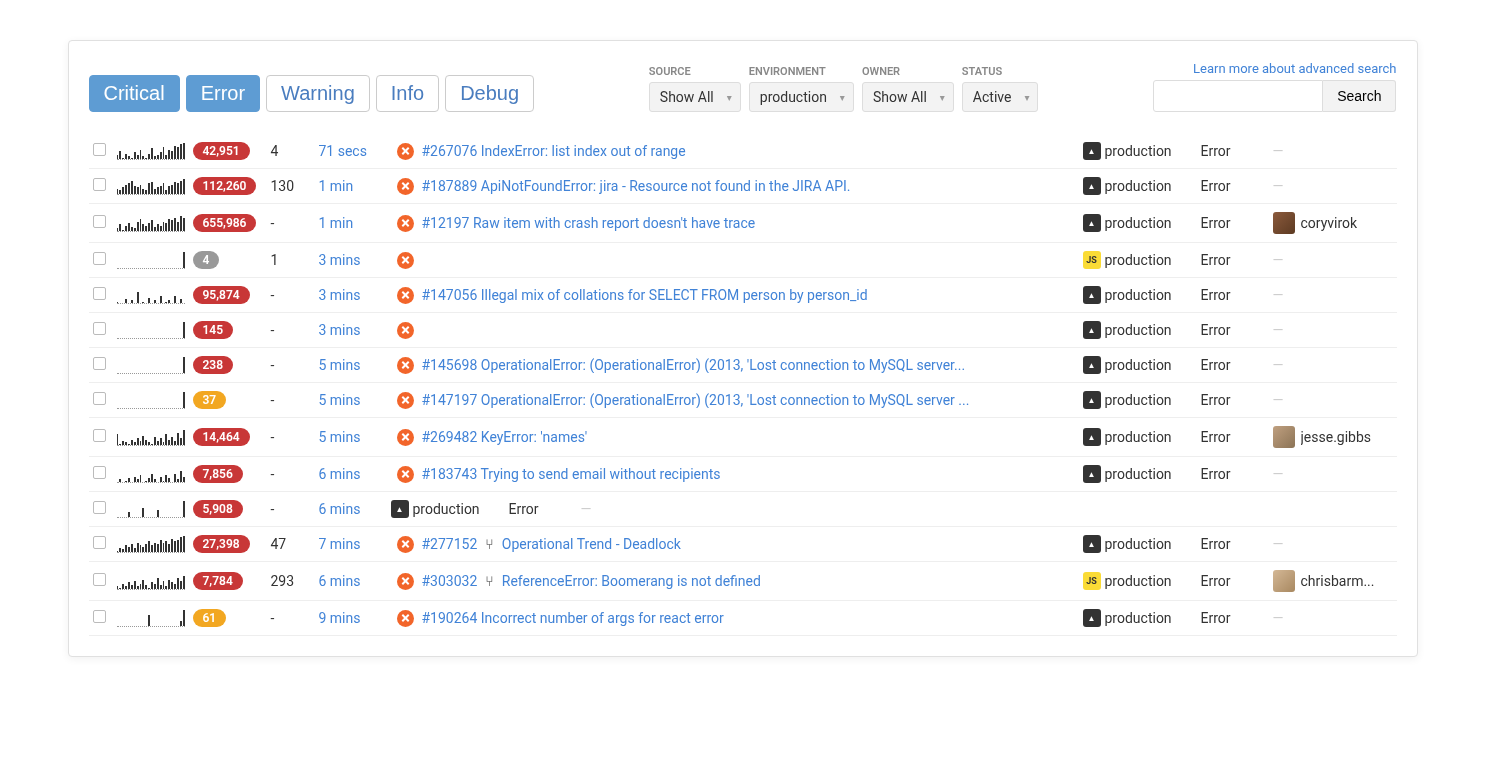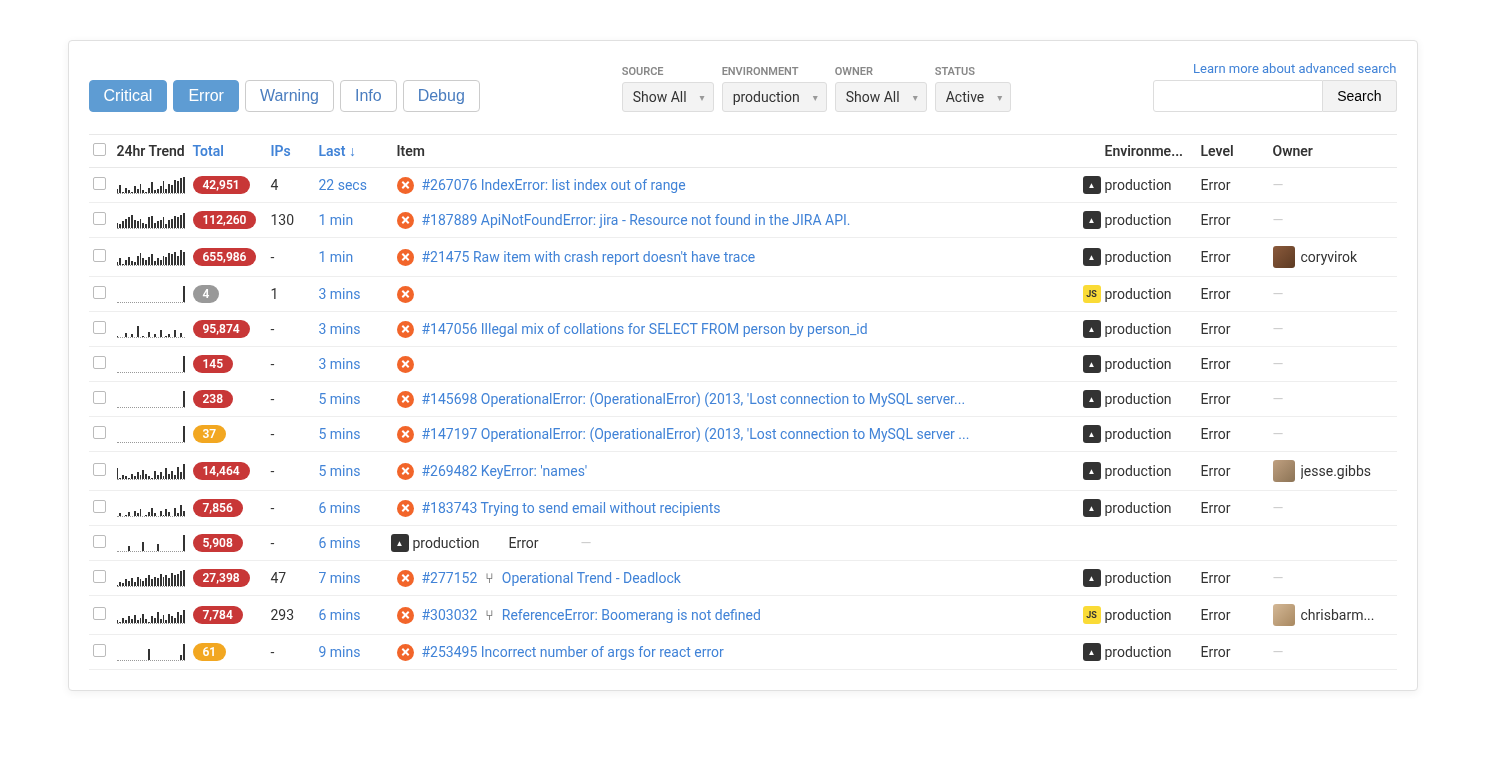--- a/index.html
+++ b/index.html
@@ -1,20 +1,20 @@
 <!DOCTYPE html>
 <html><head>
 <meta charset="utf-8">
 <style>
 * { box-sizing: border-box; margin: 0; padding: 0; }
 body { font-family: -apple-system, BlinkMacSystemFont, "Segoe UI", Roboto, sans-serif; font-size: 14px; color: #333; background: #fff; padding: 40px; }
 .container { max-width: 1350px; margin: 0 auto; border: 1px solid #e0e0e0; border-radius: 4px; padding: 20px; background: #fff; box-shadow: 0 2px 8px rgba(0,0,0,0.06); }
 .toolbar { display: flex; align-items: flex-end; justify-content: space-between; margin-bottom: 22px; }
 .filter-buttons { display: flex; gap: 6px; }
-.btn { padding: 6px 14px; border-radius: 4px; border: 1px solid #ccc; background: #fff; color: #4a7dbf; font-size: 16px; cursor: pointer; }
+.btn { padding: 6px 14px; border-radius: 4px; border: 1px solid #ccc; background: #fff; color: #4a7dbf; font-size: 20px; cursor: pointer; }
 .btn.active { background: #5e9cd3; border-color: #5e9cd3; color: #fff; }
 .dropdowns { display: flex; gap: 8px; }
 .dropdown-group { display: flex; flex-direction: column; gap: 4px; }
 .dropdown-label { font-size: 11px; color: #888; text-transform: uppercase; font-weight: 600; }
 .dropdown { background: #f3f3f3; border: 1px solid #ddd; border-radius: 3px; padding: 6px 26px 6px 10px; font-size: 14px; color: #333; position: relative; cursor: pointer; }
 .dropdown::after { content: '▾'; position: absolute; right: 8px; top: 50%; transform: translateY(-50%); color: #999; font-size: 10px; }
 .search-area { display: flex; flex-direction: column; align-items: flex-end; gap: 4px; }
 .search-link { font-size: 13px; color: #4183d7; text-decoration: none; }
 .search-row { display: flex; }
 .search-input { border: 1px solid #ddd; border-radius: 3px 0 0 3px; padding: 7px 10px; width: 170px; font-size: 14px; }
@@ -96,32 +96,20 @@
     <div class="search-area">
       <a class="search-link">Learn more about advanced search</a>
       <div class="search-row">
         <input class="search-input" type="text" style="">
         <button class="search-btn">Search</button>
       </div>
     </div>
   </div>
 
   <div class="table">
-    <div class="thead">
-      <div class="col-check"><span class="checkbox"></span></div>
-      <div class="col-trend">24hr Trend</div>
-      <div class="col-total th-link">Total</div>
-      <div class="col-ips th-link">IPs</div>
-      <div class="col-last th-link">Last ↓</div>
-      <div class="col-item">Item</div>
-      <div class="col-platicon"></div>
-      <div class="col-env">Environme...</div>
-      <div class="col-level">Level</div>
-      <div class="col-owner">Owner</div>
-    </div>
     <div id="tbody">
         <div class="trow">
           <div class="col-check"><span class="checkbox"></span></div>
           <div class="col-trend">
             <div class="spark">
               <div class="spark-bar" style="height: 4px;"></div>
               <div class="spark-bar" style="height: 8px;"></div>
               <div class="spark-bar" style="height: 1.33333px;"></div>
               <div class="spark-bar" style="height: 5.33333px;"></div>
               <div class="spark-bar" style="height: 2.66667px;"></div>
@@ -141,21 +129,21 @@
               <div class="spark-bar" style="height: 9.33333px;"></div>
               <div class="spark-bar" style="height: 8px;"></div>
               <div class="spark-bar" style="height: 13.3333px;"></div>
               <div class="spark-bar" style="height: 12px;"></div>
               <div class="spark-bar" style="height: 14.6667px;"></div>
               <div class="spark-bar" style="height: 16px;"></div>
             </div>
           </div>
           <div class="col-total"><span class="badge badge-red">42,951</span></div>
           <div class="col-ips">4</div>
-          <div class="col-last link">22 secs</div>
+          <div class="col-last link">71 secs</div>
           <div class="col-item">
             <div class="item-cell">
               <span class="err-icon"></span>
               <span class="item-title">#267076 IndexError: list index out of range</span>
             </div>
           </div>
           <div class="col-platicon">
             <span class="plat-icon plat-dark"></span>
           </div>
           <div class="col-env">production</div>
@@ -237,21 +225,21 @@
               <div class="spark-bar" style="height: 14.6667px;"></div>
               <div class="spark-bar" style="height: 13.3333px;"></div>
             </div>
           </div>
           <div class="col-total"><span class="badge badge-red">655,986</span></div>
           <div class="col-ips">-</div>
           <div class="col-last link">1 min</div>
           <div class="col-item">
             <div class="item-cell">
               <span class="err-icon"></span>
-              <span class="item-title">#21475 Raw item with crash report doesn't have trace</span>
+              <span class="item-title">#12197 Raw item with crash report doesn't have trace</span>
             </div>
           </div>
           <div class="col-platicon">
             <span class="plat-icon plat-dark"></span>
           </div>
           <div class="col-env">production</div>
           <div class="col-level">Error</div>
           <div class="col-owner">
             <div class="owner-cell">
               <span class="avatar av1"></span>
@@ -754,21 +742,21 @@
               <div class="spark-bar" style="height: 5.33333px;"></div>
               <div class="spark-bar" style="height: 16px;"></div>
             </div>
           </div>
           <div class="col-total"><span class="badge badge-orange">61</span></div>
           <div class="col-ips">-</div>
           <div class="col-last link">9 mins</div>
           <div class="col-item">
             <div class="item-cell">
               <span class="err-icon"></span>
-              <span class="item-title">#253495 Incorrect number of args for react error</span>
+              <span class="item-title">#190264 Incorrect number of args for react error</span>
             </div>
           </div>
           <div class="col-platicon">
             <span class="plat-icon plat-dark"></span>
           </div>
           <div class="col-env">production</div>
           <div class="col-level">Error</div>
           <div class="col-owner"><span class="blank-owner">—</span></div>
         </div>
       </div>

